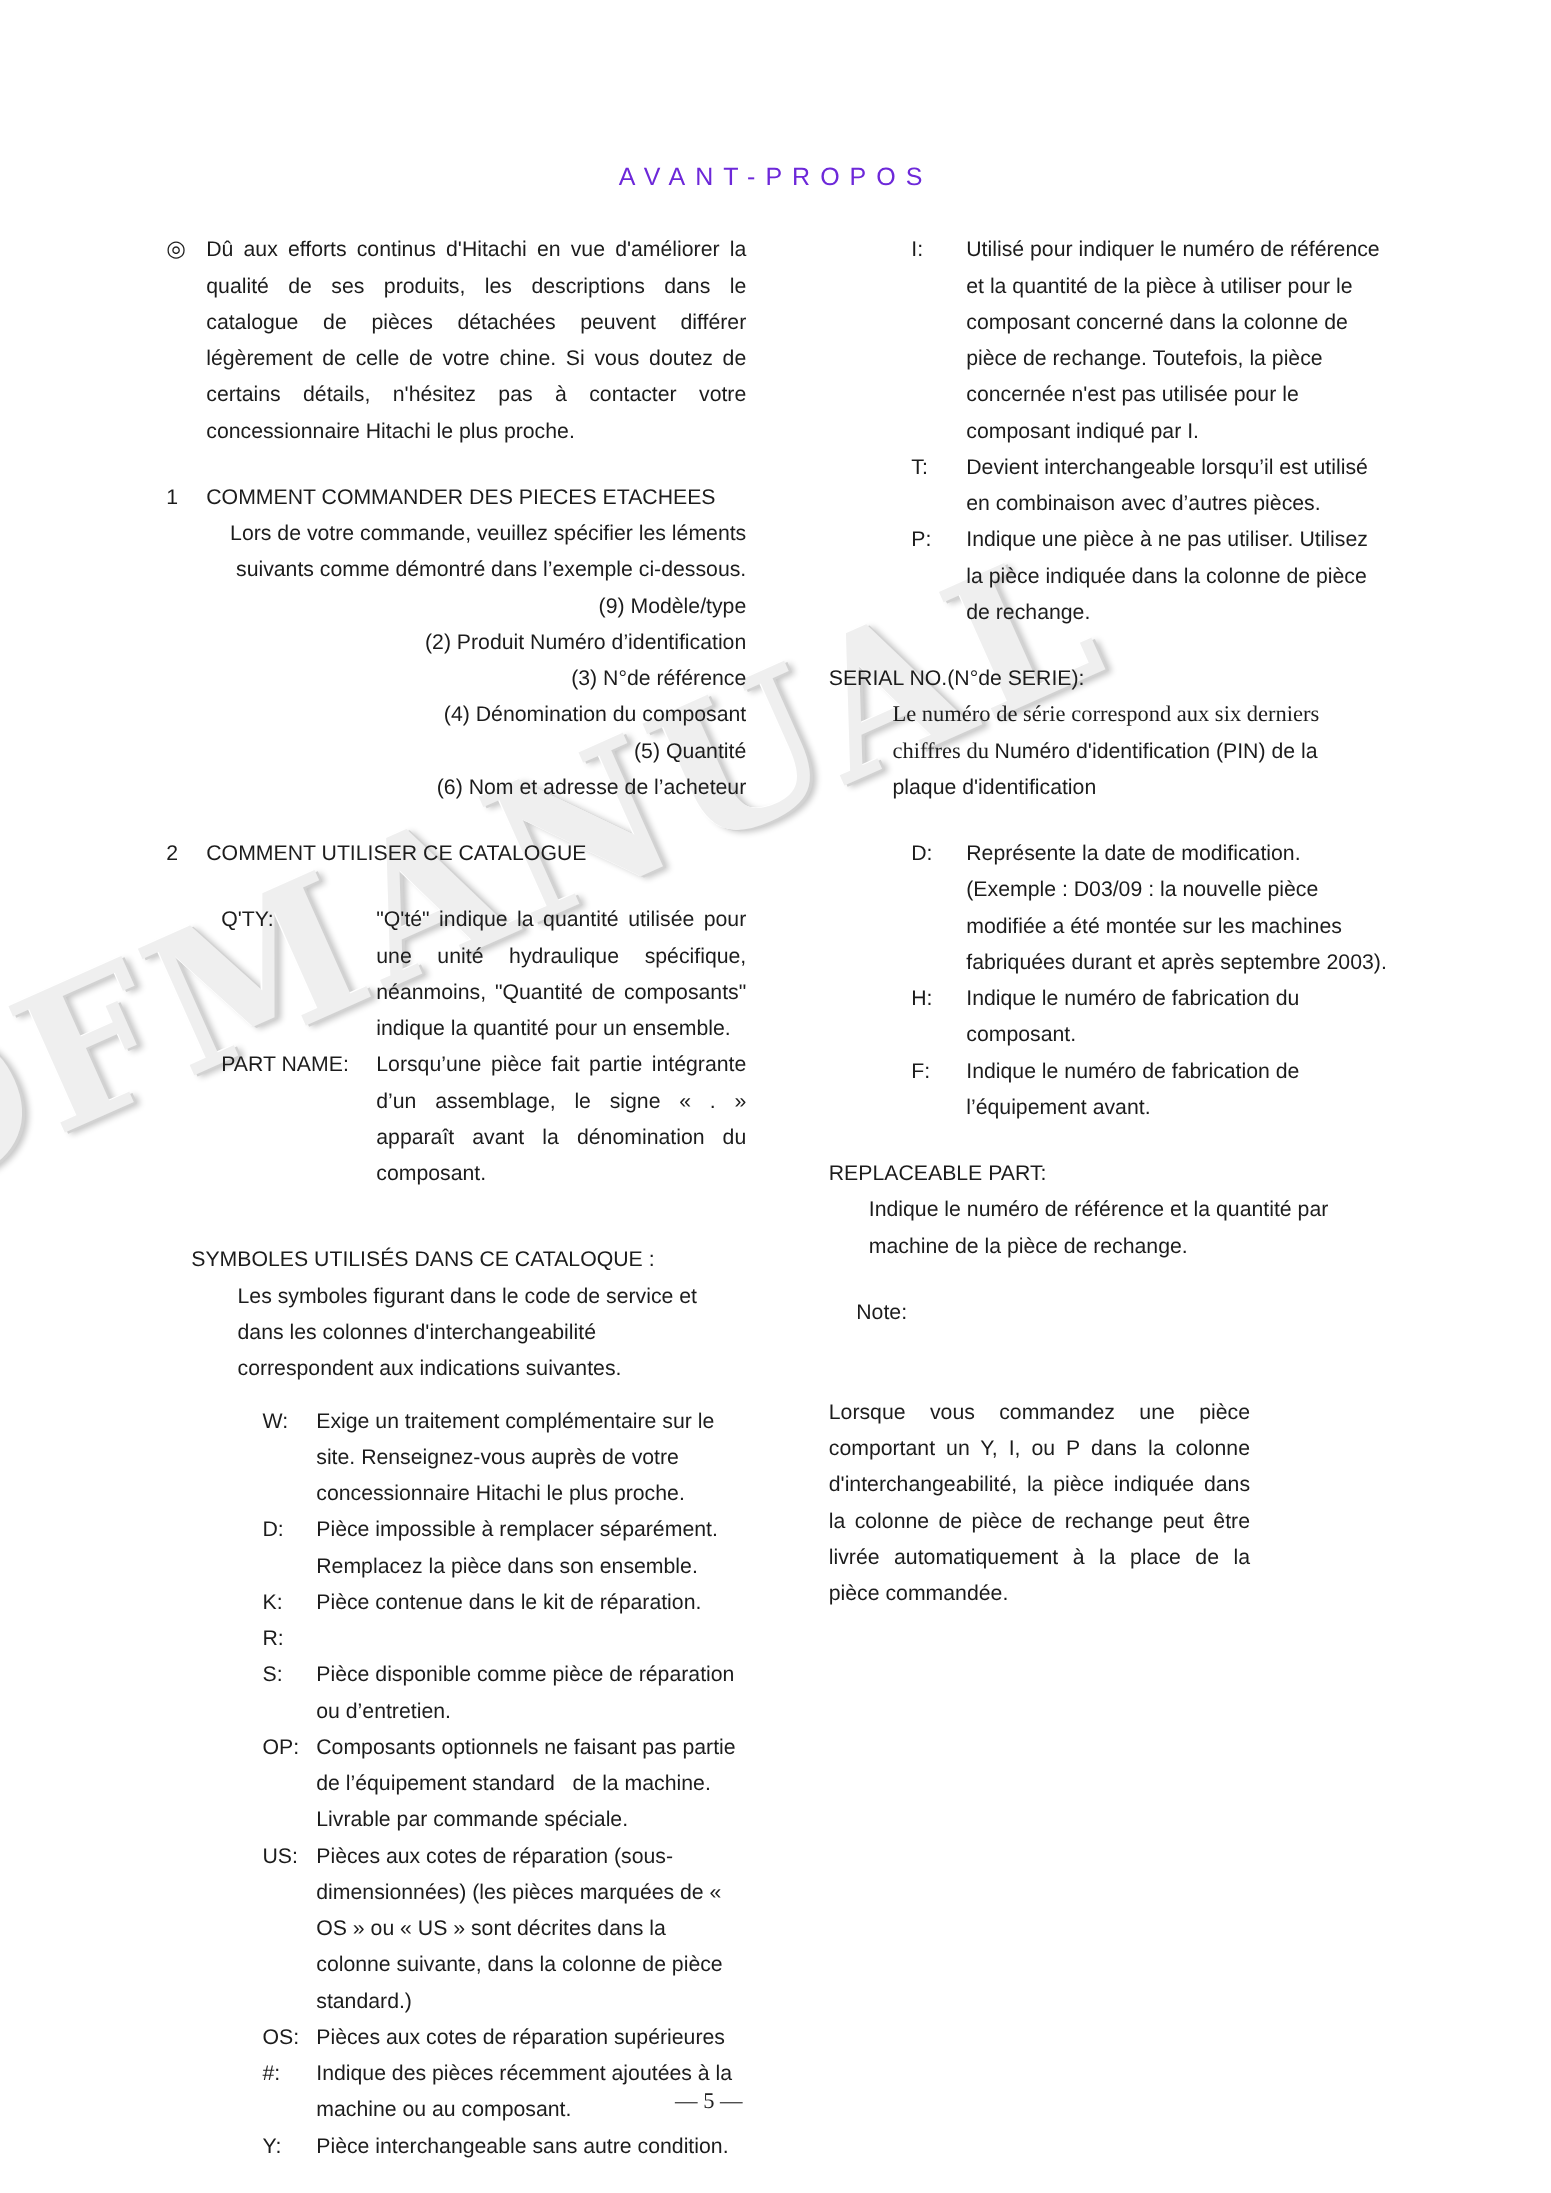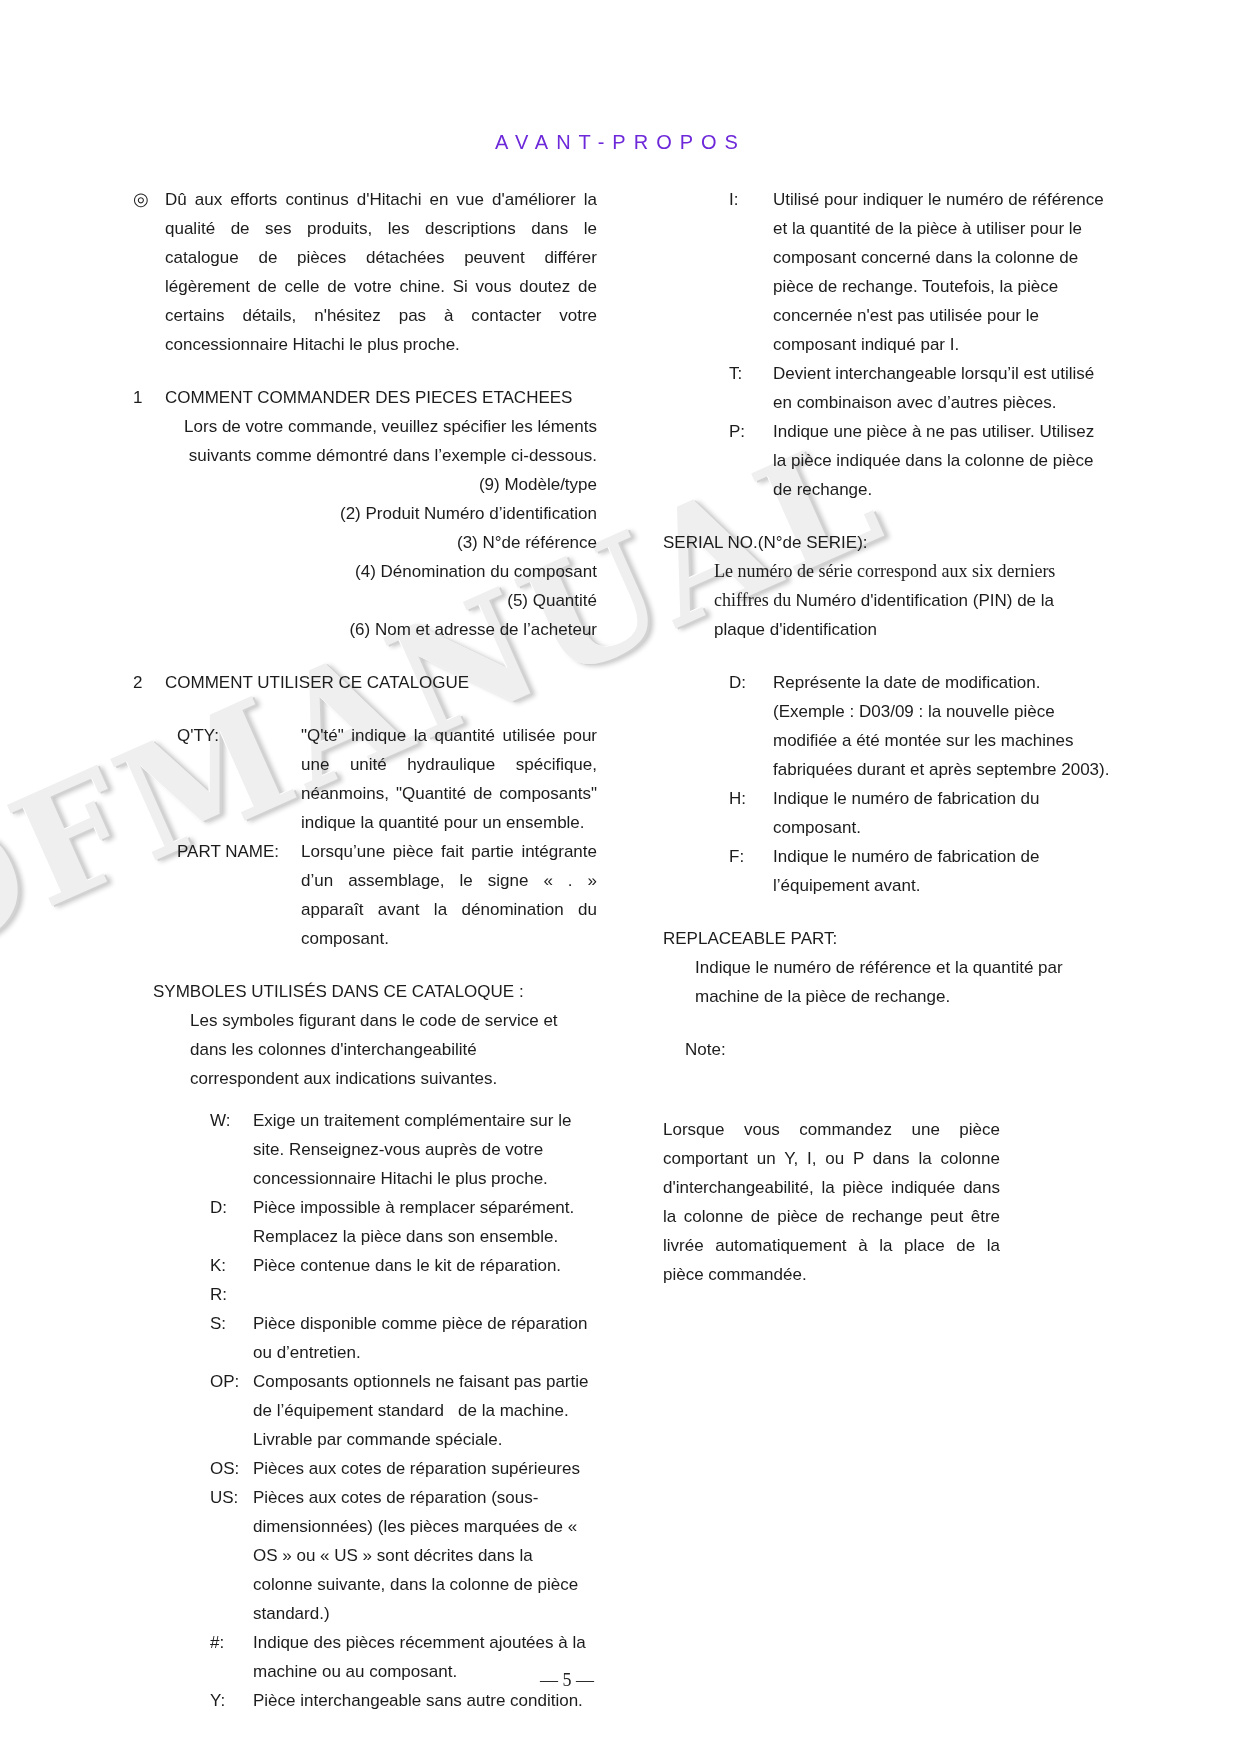--- a/index.html
+++ b/index.html
@@ -52,21 +52,21 @@
   .section-body{margin-left:32px;text-align:right;}
   .plain-list div{white-space:nowrap;}
 
   
   .defs{margin-top:24px;margin-left:44px;}
   .def-row{display:flex;}
   .def-label{width:124px;flex:0 0 124px;}
   .def-text{width:296px;flex:0 0 296px;text-align:justify;}
 
   
-  .sym-heading{margin-top:24px;margin-left:20px;}
+  .sym-heading{margin-top:40px;margin-left:20px;}
   .sym-intro{margin-left:57px;width:372px;}
 
   
   .sym-list{margin-top:13px;}
   .sym-list-left{margin-left:77px;}
   .sym-row{display:flex;}
   .sym-code-l{width:43px;flex:0 0 43px;}
   .sym-text-l{width:336px;flex:0 0 336px;}
 
   .sym-list-right .sym-code-r{width:44px;flex:0 0 44px;}
@@ -164,27 +164,27 @@
           <span class="sym-code-l">S:</span>
           <span class="sym-text-l">Pièce disponible comme pièce de réparation ou d’entretien.</span>
         </div>
 
         <div class="sym-row">
           <span class="sym-code-l">OP:</span>
           <span class="sym-text-l">Composants optionnels ne faisant pas partie de l’équipement standard&nbsp;&nbsp; de la machine. Livrable par commande spéciale.</span>
         </div>
 
         <div class="sym-row">
+          <span class="sym-code-l">US:</span>
+          <span class="sym-text-l">Pièces aux cotes de réparation (sous-dimensionnées) (les pièces marquées de « OS » ou « US » sont décrites dans la colonne suivante, dans la colonne de pièce standard.)</span>
+        </div>
+
+        <div class="sym-row">
           <span class="sym-code-l">OS:</span>
           <span class="sym-text-l">Pièces aux cotes de réparation supérieures</span>
-        </div>
-
-        <div class="sym-row">
-          <span class="sym-code-l">US:</span>
-          <span class="sym-text-l">Pièces aux cotes de réparation (sous-dimensionnées) (les pièces marquées de « OS » ou « US » sont décrites dans la colonne suivante, dans la colonne de pièce standard.)</span>
         </div>
 
         <div class="sym-row">
           <span class="sym-code-l">#:</span>
           <span class="sym-text-l">Indique des pièces récemment ajoutées à la machine ou au composant.</span>
         </div>
 
         <div class="sym-row">
           <span class="sym-code-l">Y:</span>
           <span class="sym-text-l">Pièce interchangeable sans autre condition.</span>

